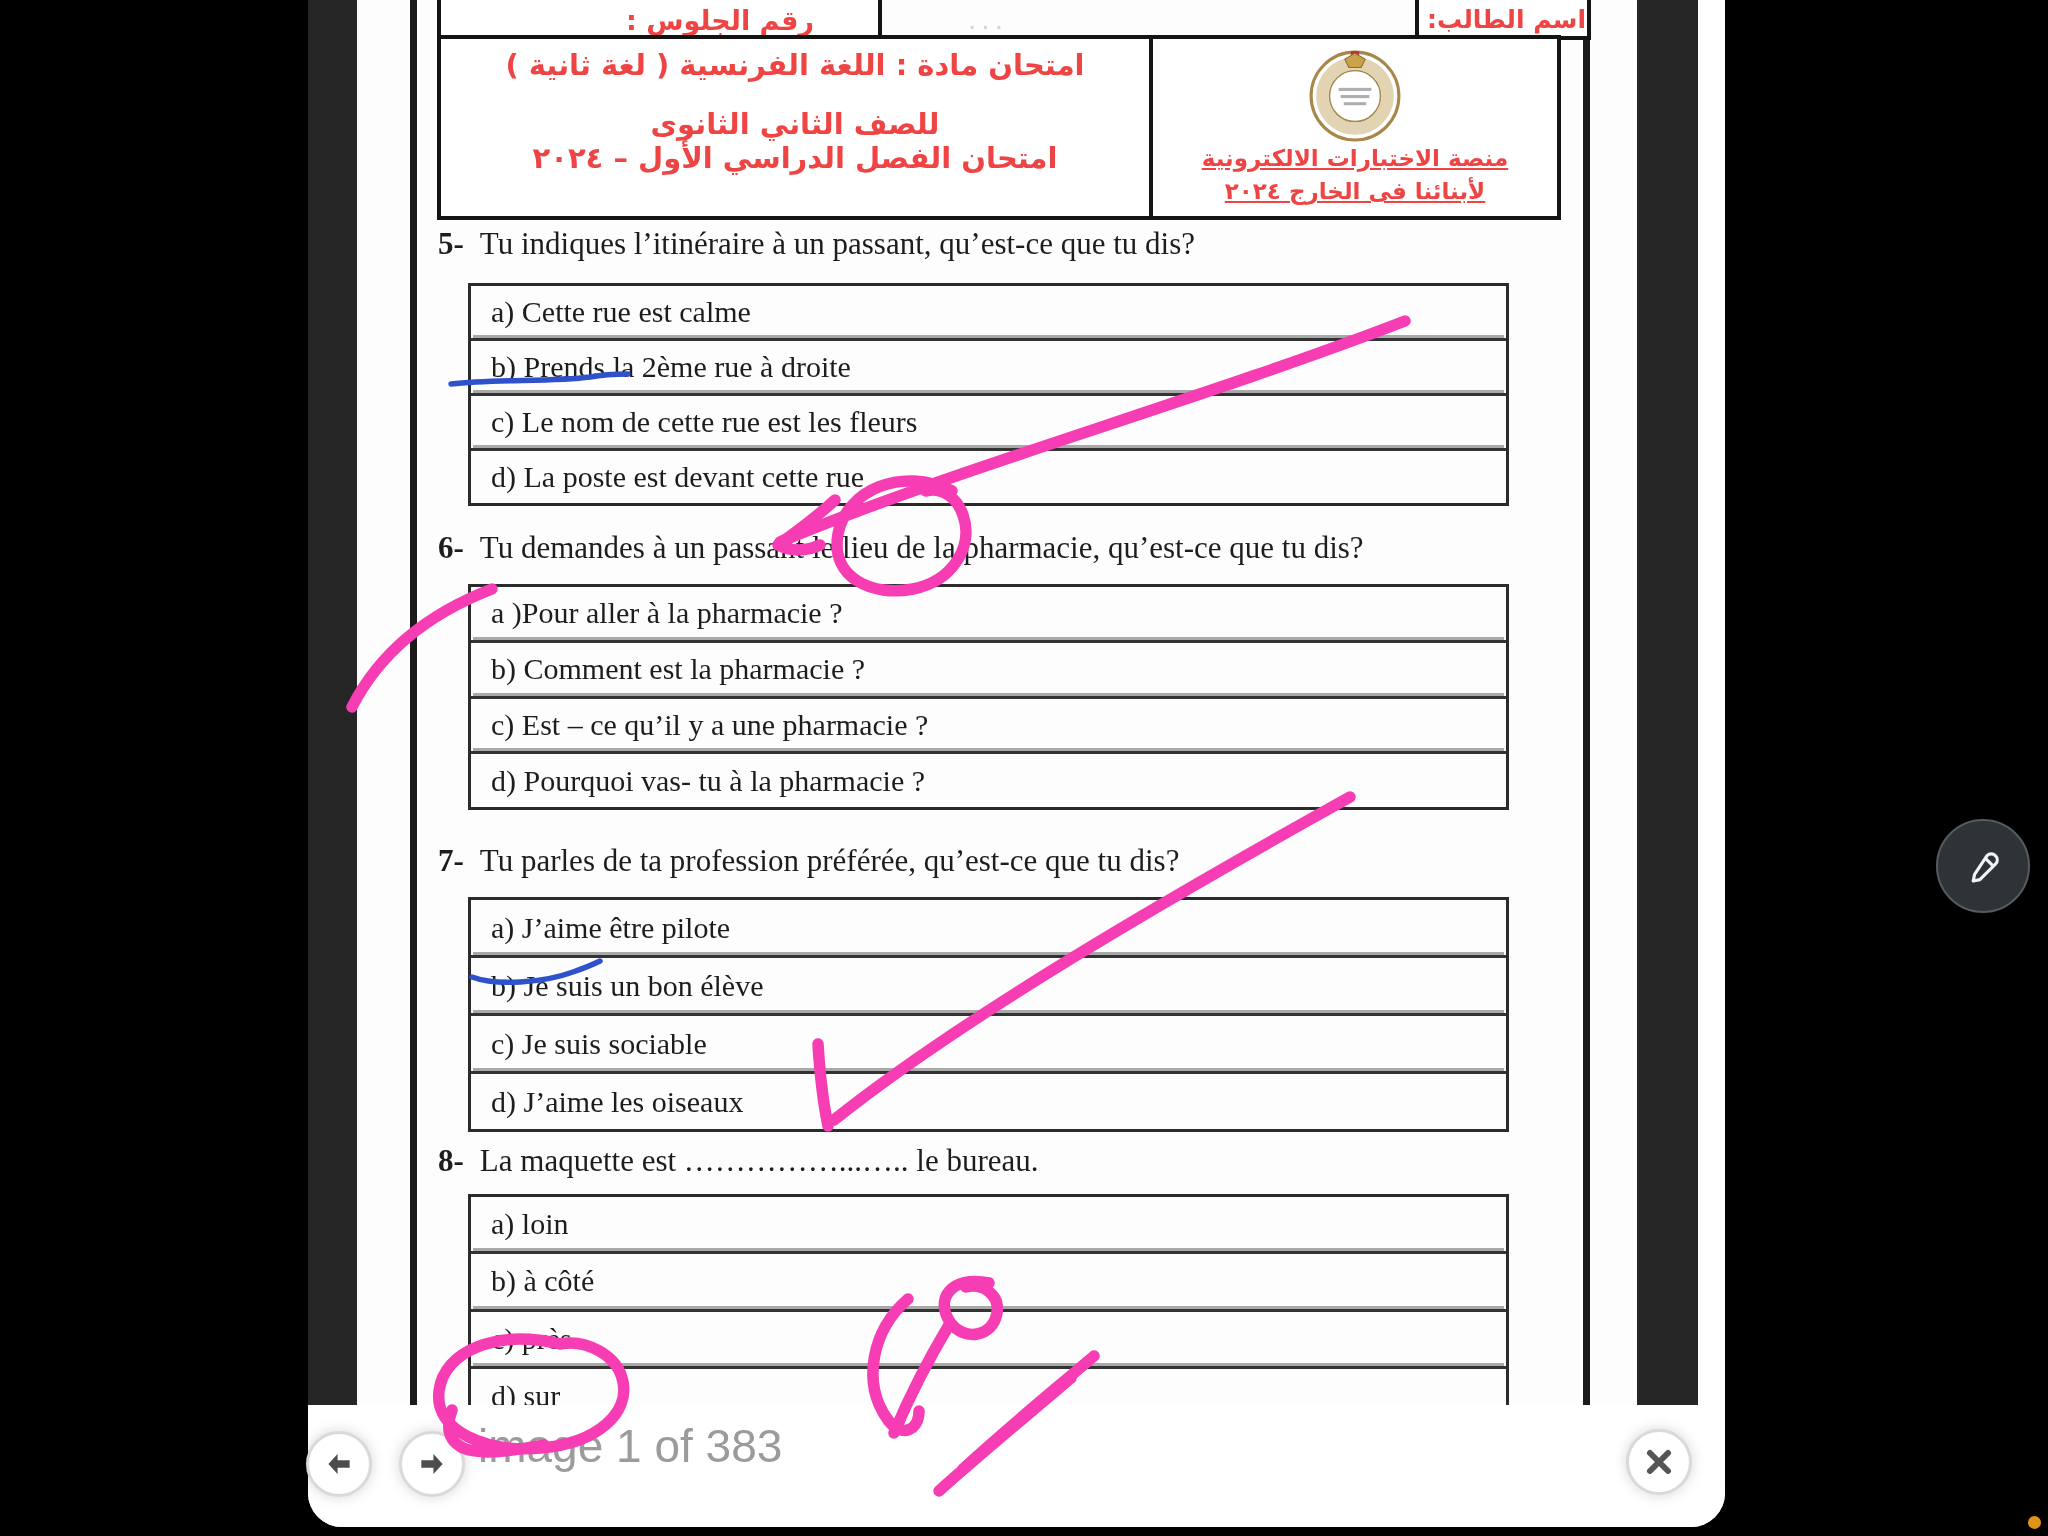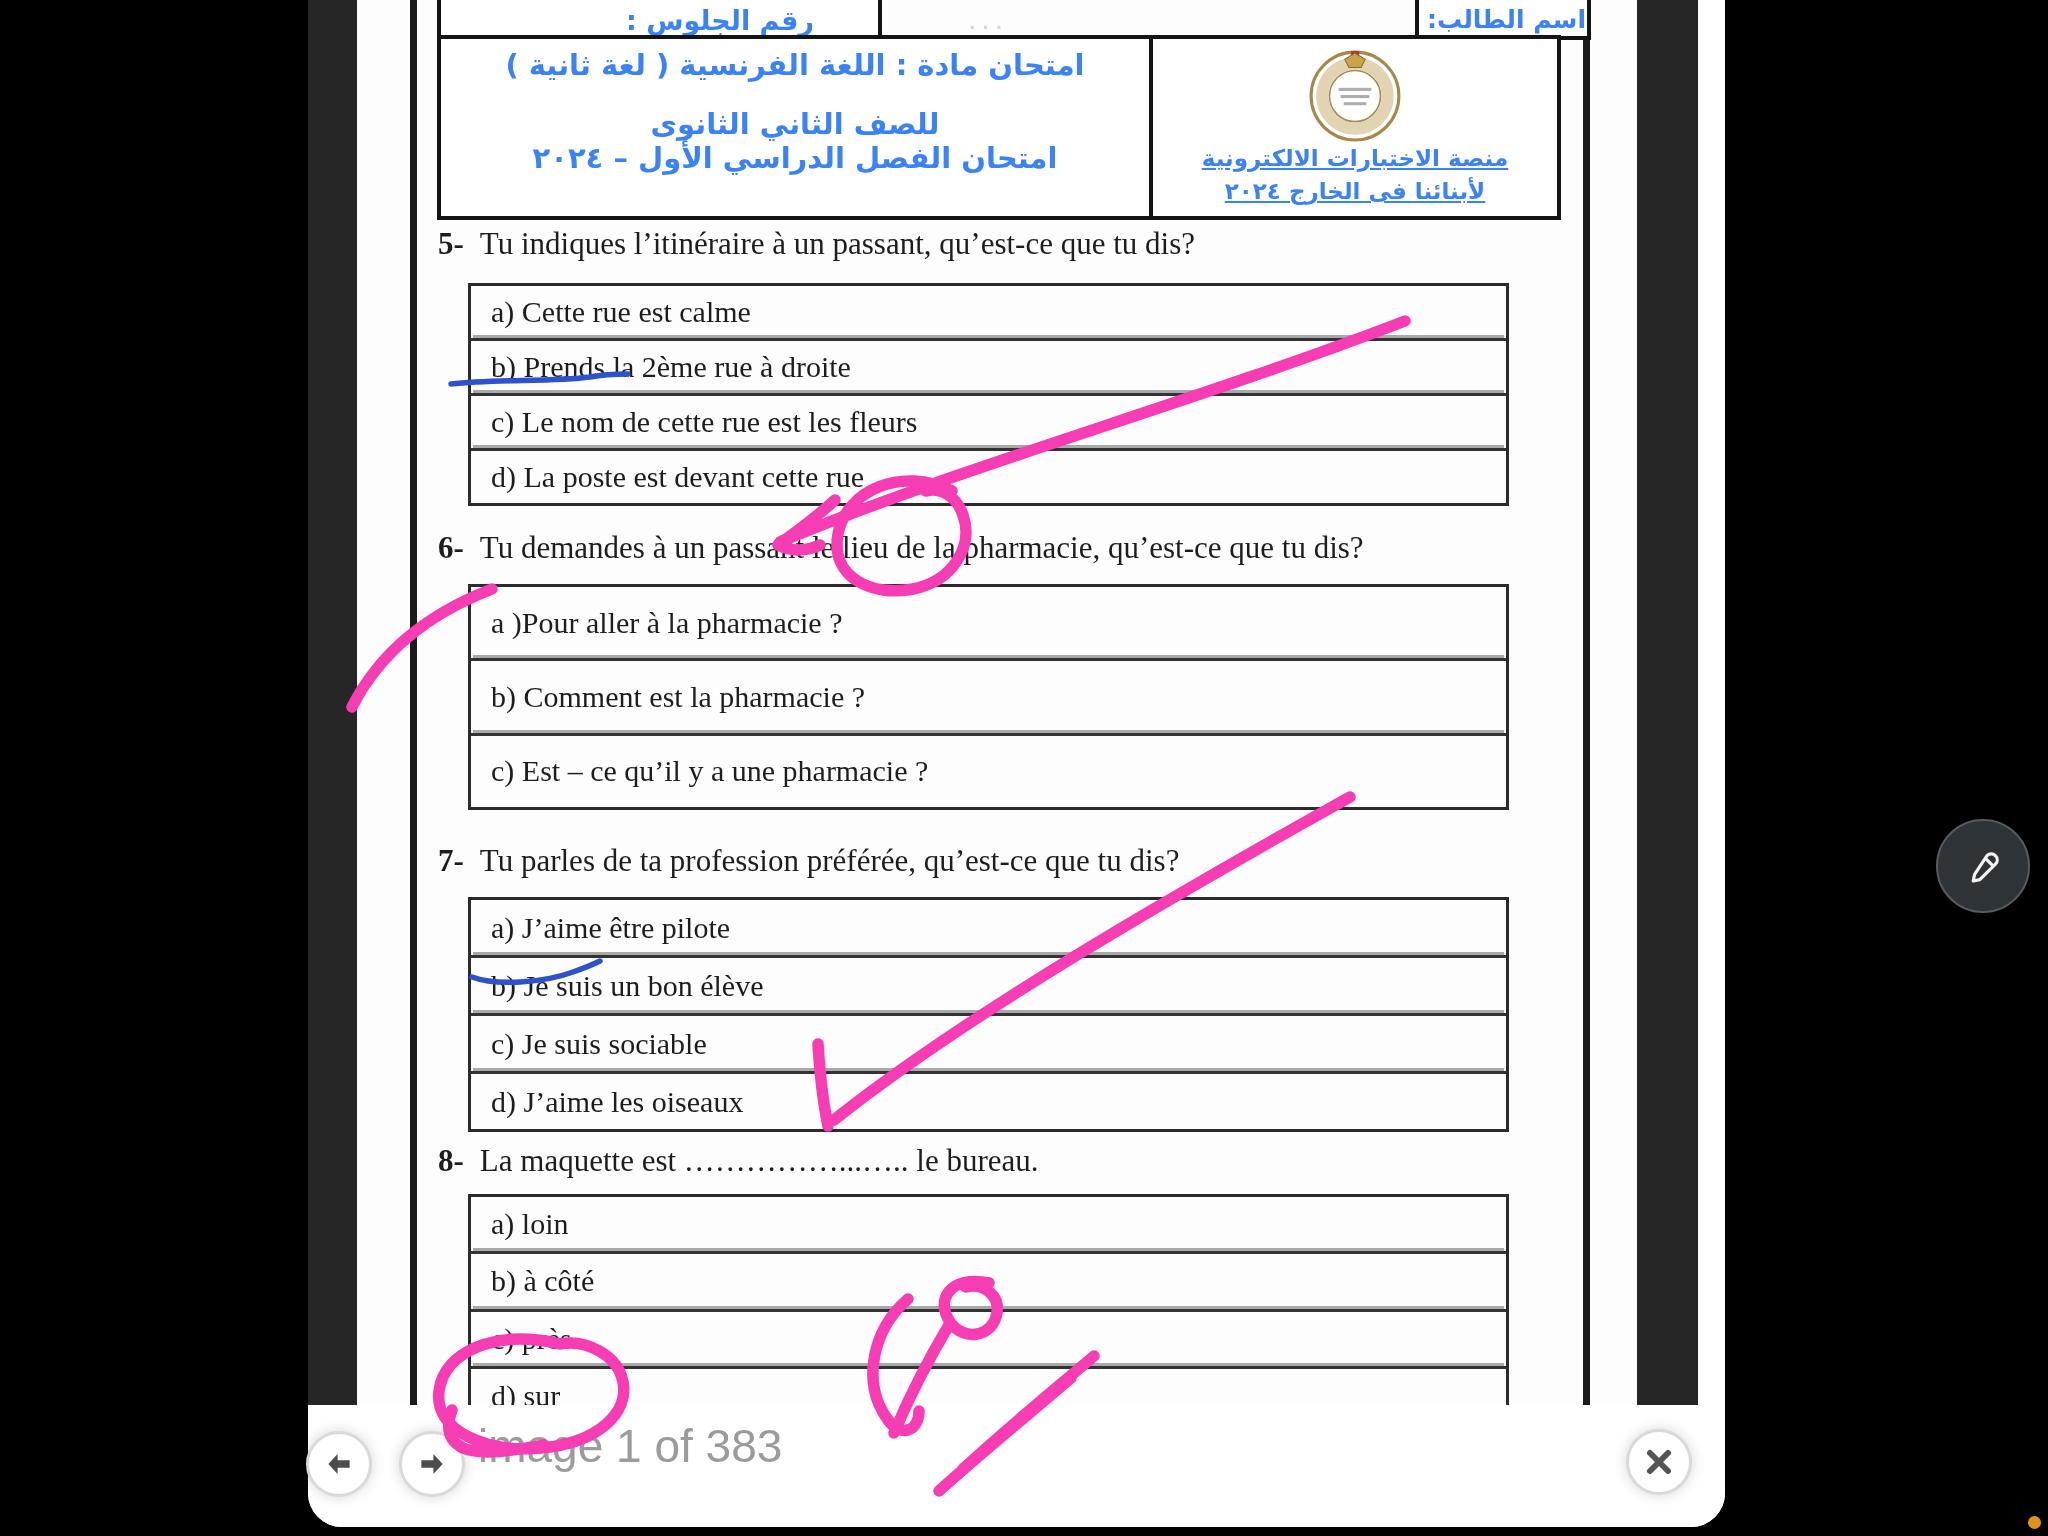--- a/index.html
+++ b/index.html
@@ -11,21 +11,21 @@
   
   .photo{position:absolute;left:0;top:0;width:1390px;height:1405px;background:#fdfdfd;overflow:hidden;}
   .strip{position:absolute;top:0;height:100%;background:#262626;}
   .strip.l{left:0;width:49px;}
   .strip.r{left:1329px;width:61px;}
   .fline{position:absolute;top:0;height:100%;width:7px;background:#1b1b1b;}
   .fline.l{left:102px;}
   .fline.r{left:1275px;}
   .abs{position:absolute;}
   .box{position:absolute;border:4px solid #141414;background:#fff;}
-  .ar{font-family:"DejaVu Sans",sans-serif;font-weight:700;color:#3b82f6;direction:rtl;white-space:nowrap;}
+  .ar{font-family:"DejaVu Sans",sans-serif;font-weight:700;color:#ef4444;direction:rtl;white-space:nowrap;}
   .hdr-line{position:absolute;width:100%;text-align:center;font-size:29px;}
   .plat-line{position:absolute;width:100%;text-align:center;font-size:23px;text-decoration:underline;}
   .stem{position:absolute;left:130px;width:1120px;font-size:31px;color:#1d1d1d;white-space:nowrap;}
   .stem b{margin-right:16px;font-family:"Liberation Serif",serif;}
   .qtable{position:absolute;left:160px;width:1041px;border:3px solid #2b2b2b;display:flex;
           flex-direction:column;box-sizing:border-box;background:transparent;}
   .orow{flex:1;display:flex;align-items:center;padding-left:20px;font-size:30px;color:#1d1d1d;}
   .orow + .orow{border-top:3px solid #333;box-shadow:0 -5px 0 -2px #a9a9a9;}
   .dots{position:absolute;left:660px;top:2px;color:#d6d6d6;font-size:30px;letter-spacing:5px;
         font-family:"Liberation Sans",sans-serif;}
@@ -103,20 +103,21 @@
         <div class="orow">d) La poste est devant cette rue</div>
       </div>
 
       <div class="stem" style="top:530px;">
         <b>6-</b><span>Tu demandes à un passant le lieu de la pharmacie, qu’est-ce que tu dis?</span>
       </div>
       <div class="qtable" style="top:584px;height:226px;">
         <div class="orow">a )Pour aller à la pharmacie ?</div>
         <div class="orow">b) Comment est la pharmacie ?</div>
         <div class="orow">c) Est – ce qu’il y a une pharmacie ?</div>
+        <div class="orow">d) Pourquoi vas- tu à la pharmacie ?</div>
       </div>
 
       <div class="stem" style="top:843px;">
         <b>7-</b><span>Tu parles de ta profession préférée, qu’est-ce que tu dis?</span>
       </div>
       <div class="qtable" style="top:897px;height:235px;">
         <div class="orow">a) J’aime être pilote</div>
         <div class="orow">b) Je suis un bon élève</div>
         <div class="orow">c) Je suis sociable</div>
         <div class="orow">d) J’aime les oiseaux</div>

